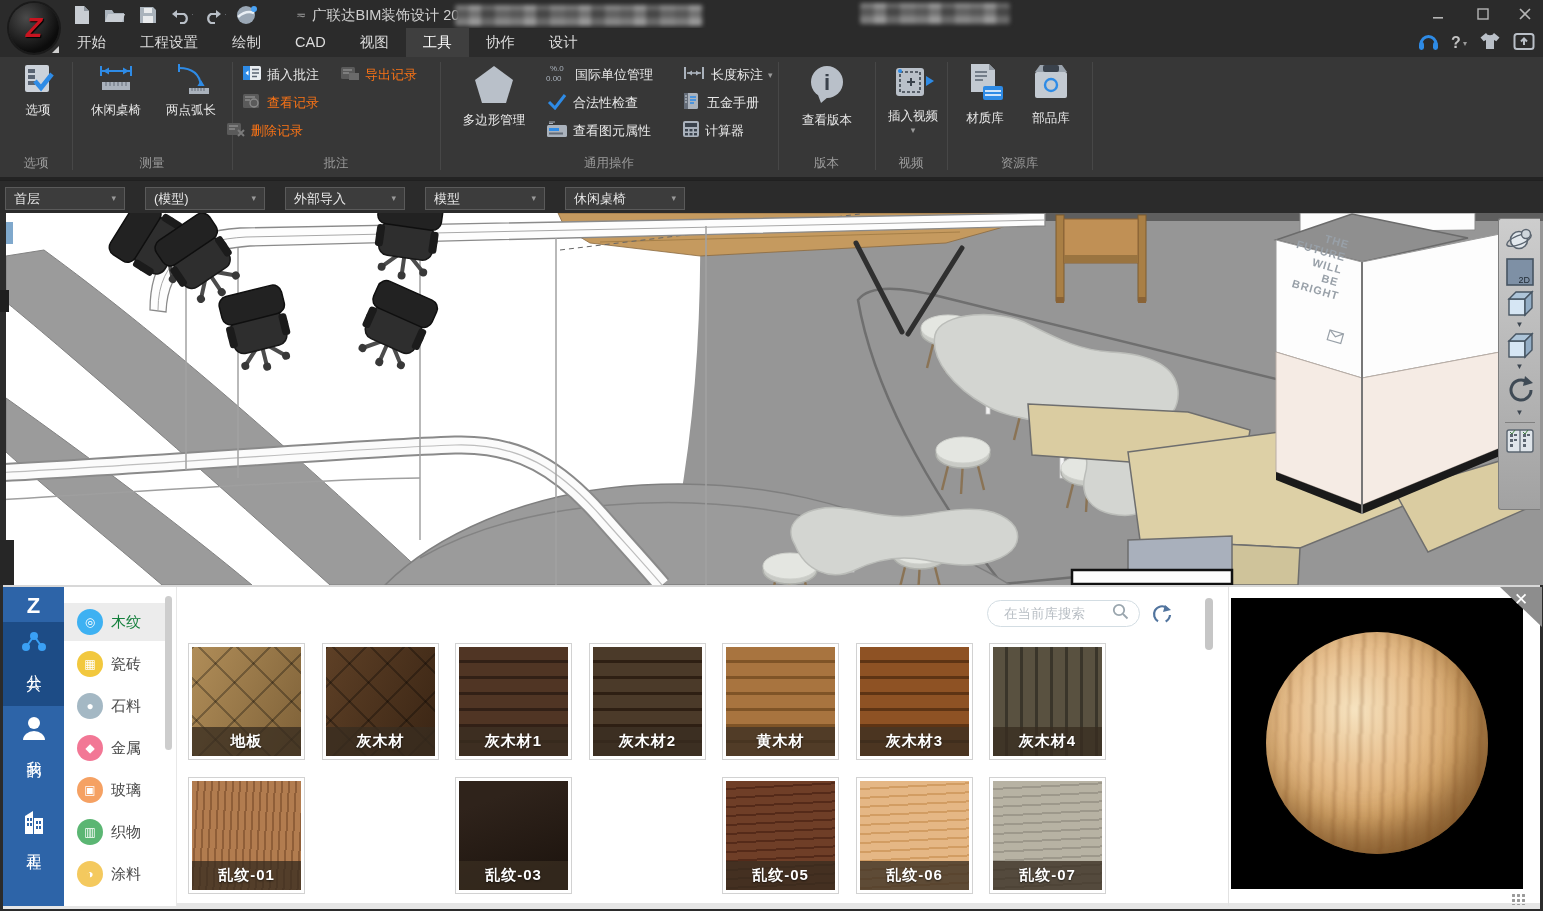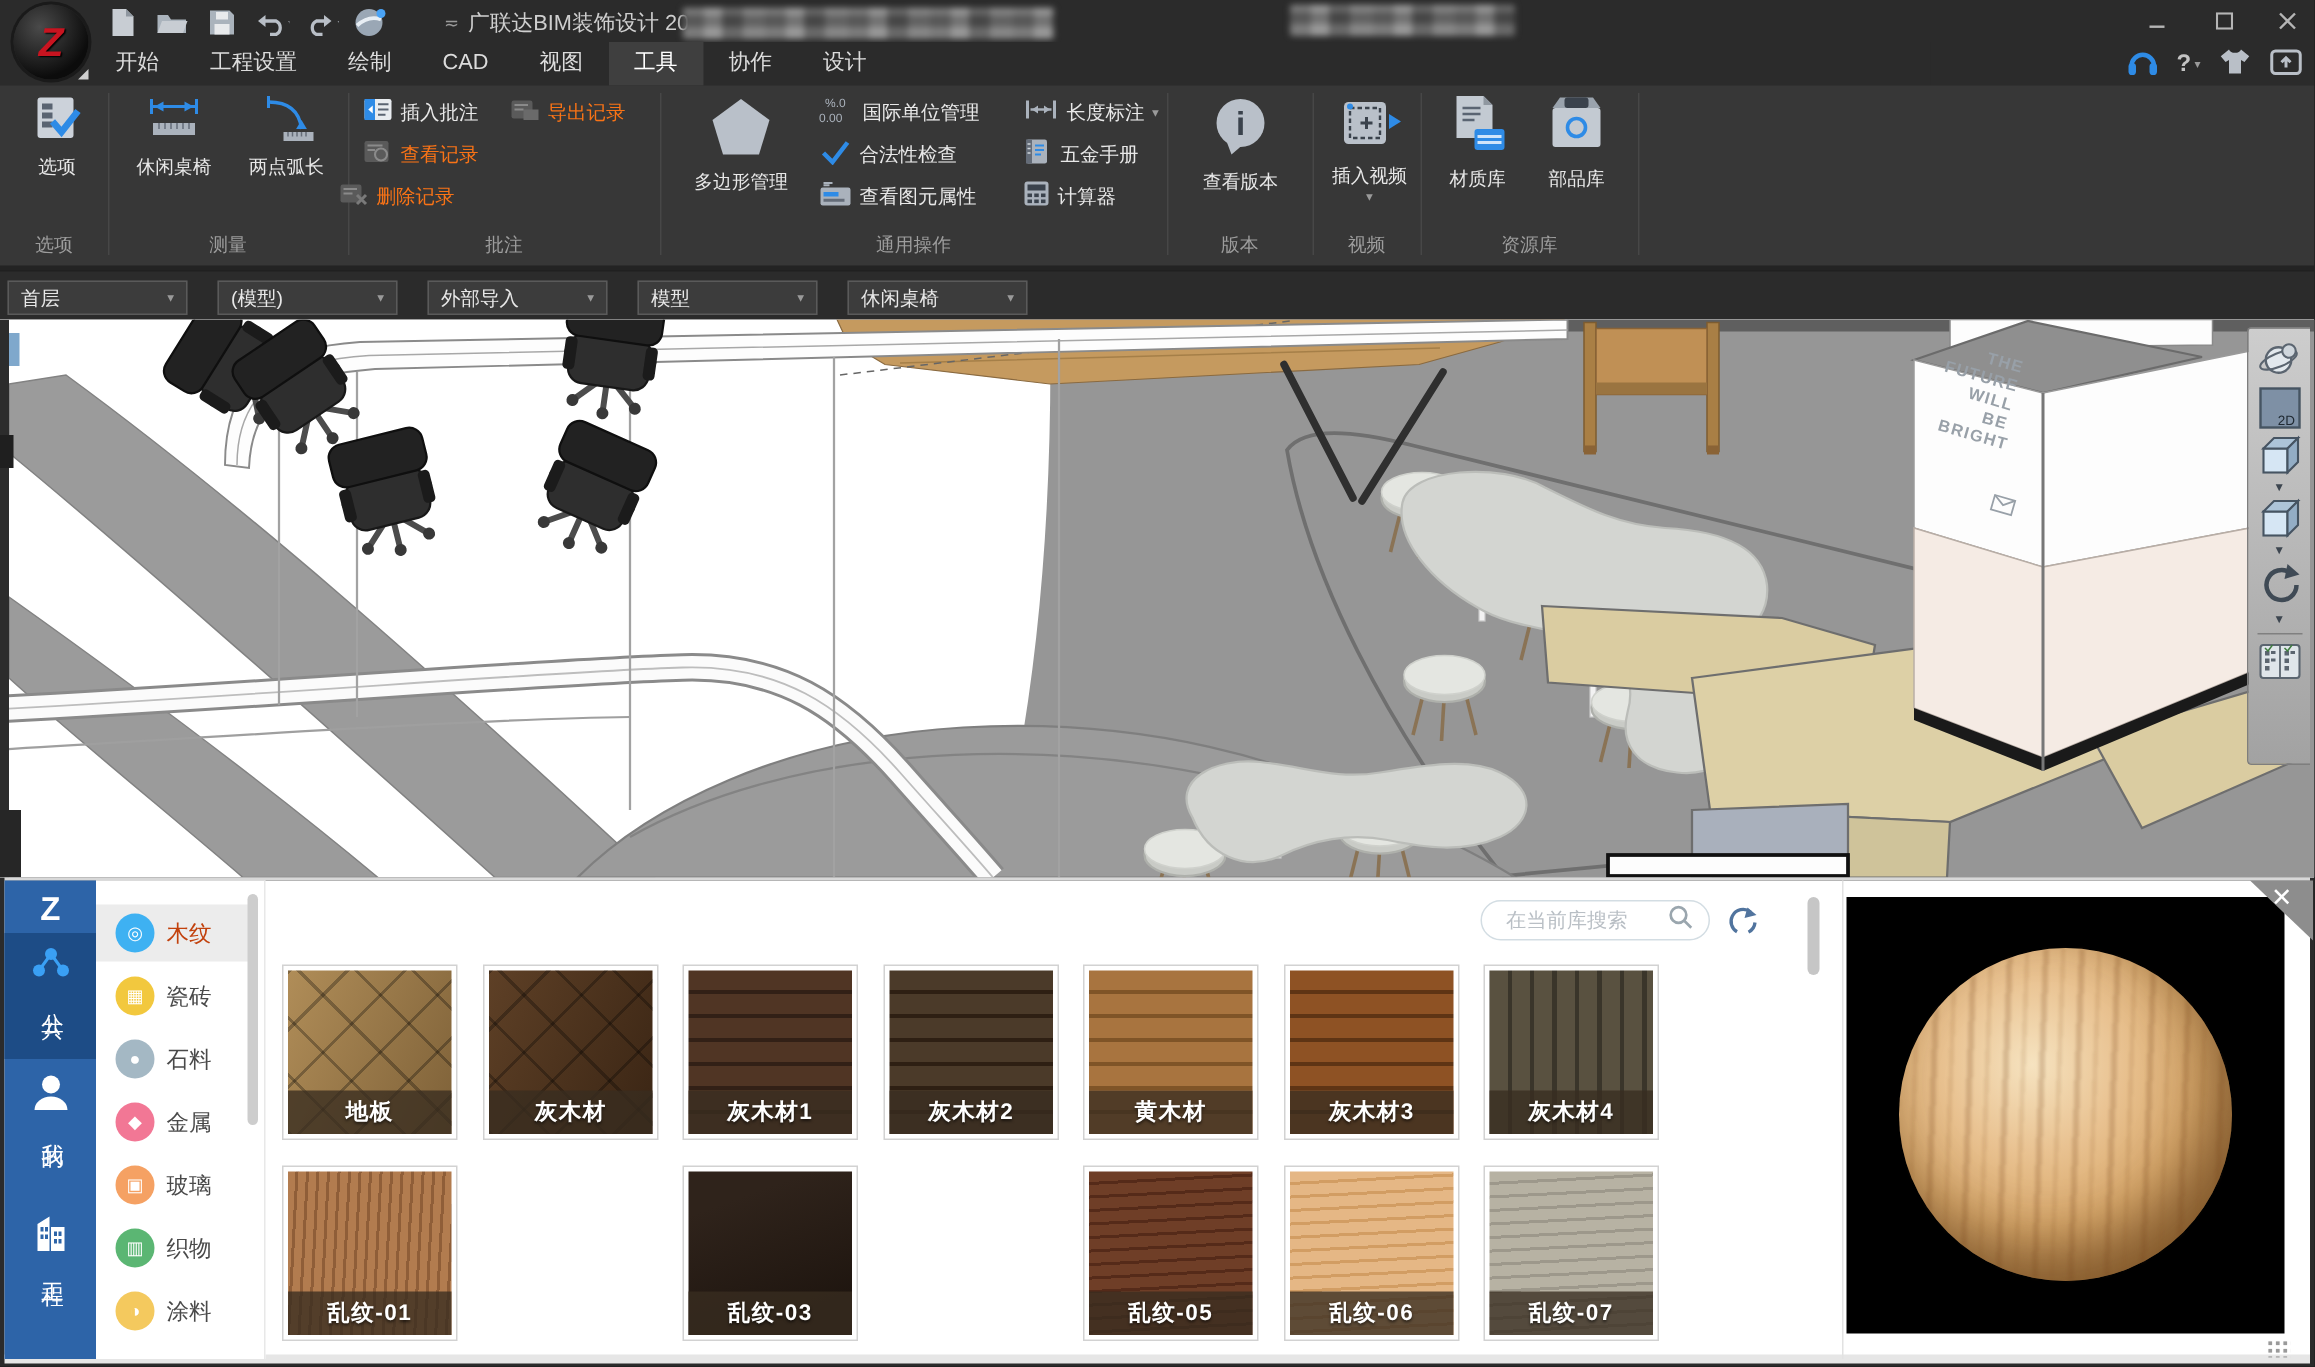--- a/index.html
+++ b/index.html
@@ -63,21 +63,21 @@
   .pnav{left:3px;top:587px;width:61px;height:319px;background:#2d64a8;z-index:7;}
   .pnav .navsec{position:absolute;left:0;width:61px;display:flex;flex-direction:column;align-items:center;gap:4px;color:#fff;}
   .pnav .navsec.active{background:#1d4c86;}
   .pnav .vlabel{writing-mode:vertical-rl;letter-spacing:3px;font-size:15px;color:#fff;}
   .pnavlogo{color:#fff;font-weight:bold;font-size:22px;}
   .pcats{left:64px;top:587px;width:112px;height:319px;background:#fff;border-right:1px solid #e8e8e8;z-index:7;}
   .cat{position:absolute;left:0;width:106px;height:38px;display:flex;align-items:center;gap:8px;padding-left:13px;box-sizing:border-box;}
   .cat.active{background:#ececec;}
   .cat .cico{width:26px;height:26px;border-radius:50%;display:flex;align-items:center;justify-content:center;color:#fff;font-size:12px;flex:none;}
   .cat .clabel{font-size:15px;color:#4a4a4a;white-space:nowrap;}
-  .cat.active .clabel{color:#c2410c;}
+  .cat.active .clabel{color:#15803d;}
   .cscroll{left:165px;top:596px;width:7px;height:154px;background:#cdcdcd;border-radius:4px;z-index:8;}
   .mscroll{left:1205px;top:598px;width:8px;height:52px;background:#c6c6c6;border-radius:4px;z-index:8;}
   .searchpill{left:987px;top:600px;width:153px;height:27px;border:1px solid #d3dde3;border-radius:14px;z-index:8;
               display:flex;align-items:center;padding:0 10px 0 14px;box-sizing:border-box;gap:6px;background:#fff;}
   .searchpill input{border:none;outline:none;flex:1;font-size:13.5px;color:#555;width:90px;font-family:inherit;background:transparent;}
   .searchpill input::placeholder{color:#b9bfc5;}
   .refreshbtn{left:1148px;top:601px;width:26px;height:26px;z-index:8;display:flex;align-items:center;justify-content:center;}
   .mcard{width:117px;height:117px;background:#fff;border:1px solid #d2d2d2;box-sizing:border-box;padding:3px;z-index:7;}
   .mimg{position:relative;width:109px;height:109px;}
   .mname{position:absolute;left:3px;right:3px;bottom:3px;height:29px;background:rgba(56,45,32,.78);

